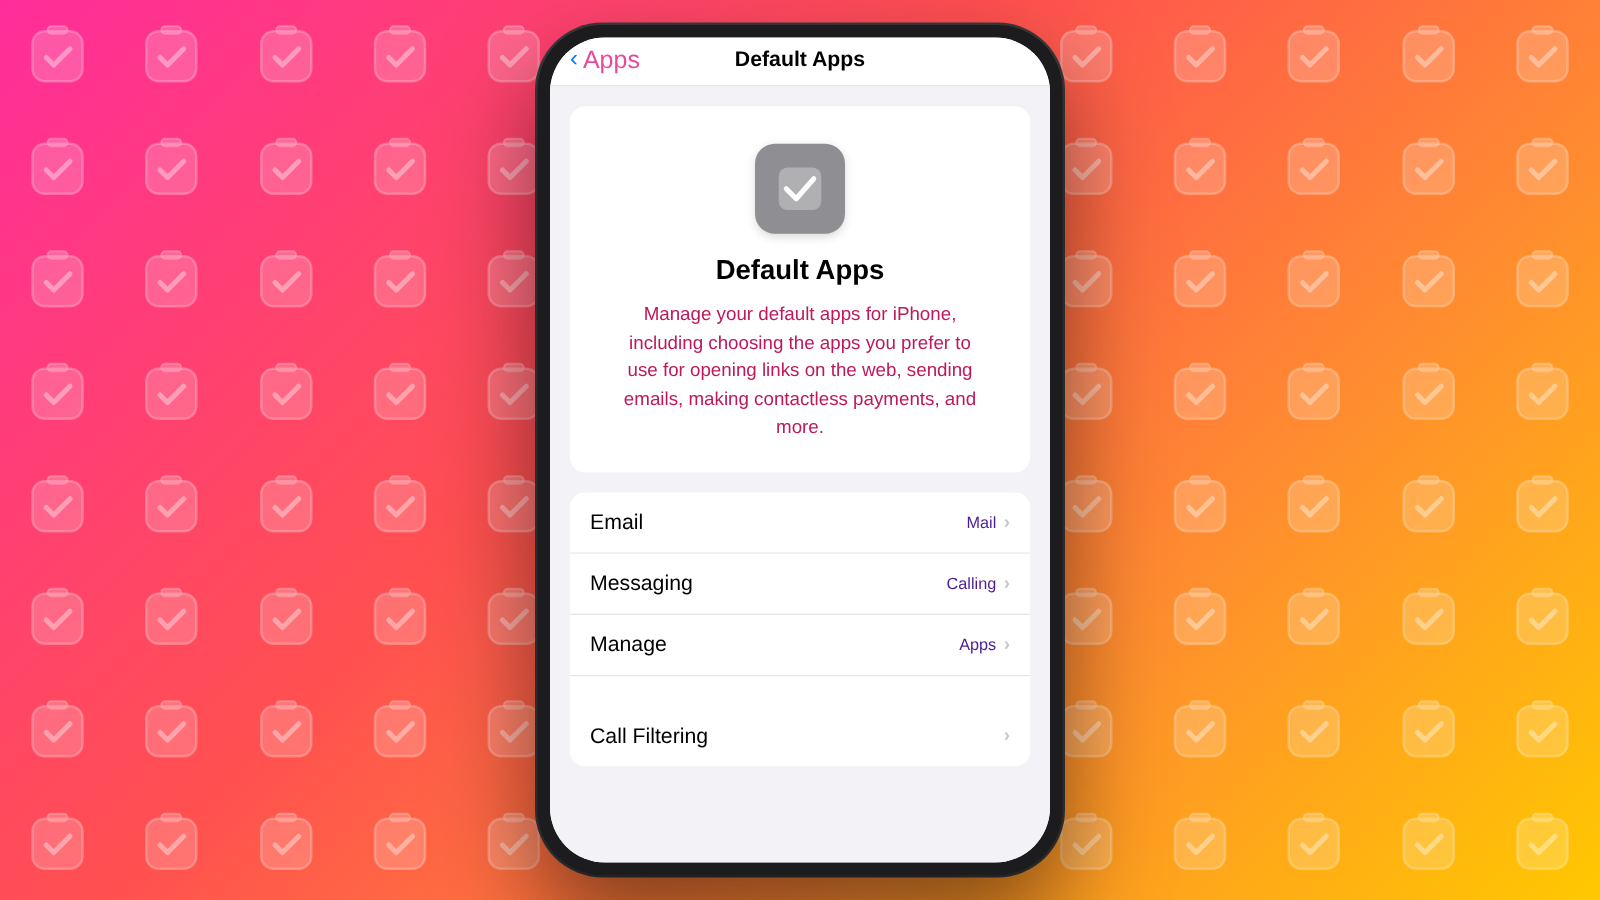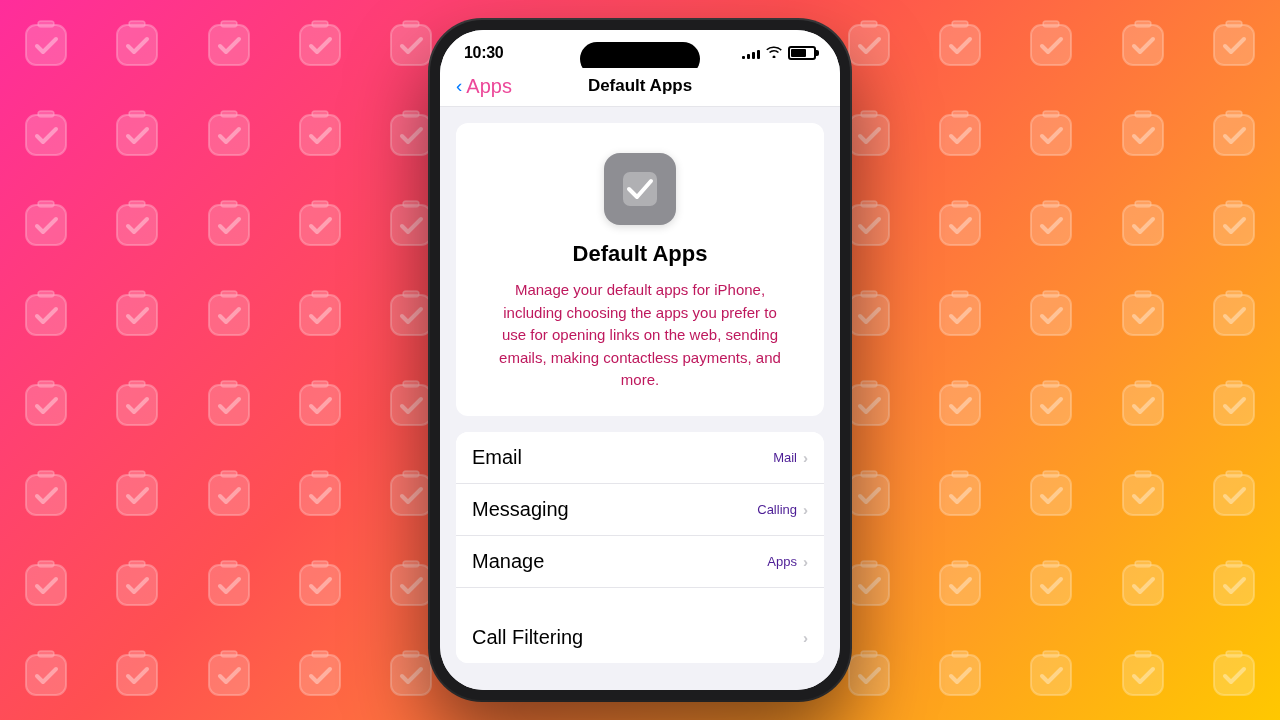--- a/index.html
+++ b/index.html
@@ -246,21 +246,21 @@
       cursor: pointer;
       background: #ffffff;
     }
 
     .settings-row:last-child {
       border-bottom: none;
       margin-top: 24px;
     }
 
     .settings-label {
-      font-size: 20px;
+      font-size: 17px;
       color: #000;
     }
 
     .settings-value-group {
       display: flex;
       align-items: center;
       gap: 6px;
     }
 
     .settings-value {
@@ -1173,42 +1173,20 @@
 
       <rect x="18" y="2" width="16" height="6" rx="3" fill="rgba(255,255,255,0.4)" stroke="rgba(255,255,255,0.5)" stroke-width="1.5"></rect>
       <polyline points="17,27 23,33 36,20" stroke="rgba(255,255,255,0.85)" stroke-width="4" stroke-linecap="round" stroke-linejoin="round"></polyline>
     </svg>
     </div>
   </div>
 
 <div class="phone-frame">
   <div class="phone-screen">
 
-    <div class="status-bar">
-      <span class="status-time">10:30</span>
-      <div class="dynamic-island"></div>
-      <div class="status-icons">
-        <div class="signal-bars">
-          <div class="signal-bar" style="height:3px"></div>
-          <div class="signal-bar" style="height:5px"></div>
-          <div class="signal-bar" style="height:7px"></div>
-          <div class="signal-bar" style="height:9px"></div>
-        </div>
-        <span class="wifi-icon">
-          <svg width="16" height="12" viewBox="0 0 16 12" fill="none">
-            <path d="M8 9.5a1.5 1.5 0 1 1 0 3 1.5 1.5 0 0 1 0-3z" fill="#000"></path>
-            <path d="M4.1 7.1A5.5 5.5 0 0 1 8 5.5c1.5 0 2.9.6 3.9 1.6l1.1-1.1A7 7 0 0 0 8 4a7 7 0 0 0-5 2l1.1 1.1z" fill="#000"></path>
-            <path d="M1.3 4.3A9.5 9.5 0 0 1 8 2c2.6 0 5 1 6.7 2.7l1.1-1.1A11 11 0 0 0 8 .5 11 11 0 0 0 .2 3.2l1.1 1.1z" fill="#000"></path>
-          </svg>
-        </span>
-        <div class="battery-icon">
-          <div class="battery-fill"></div>
-        </div>
-      </div>
-    </div>
 
     <div class="nav-bar">
       <div class="nav-back">
         <span style="font-size:19px; font-weight:300;">‹</span>
         <span style="color:#ec4899; font-size:20px;">Apps</span>
       </div>
       <span class="nav-title">Default Apps</span>
     </div>
 
     <div class="scroll-content">

